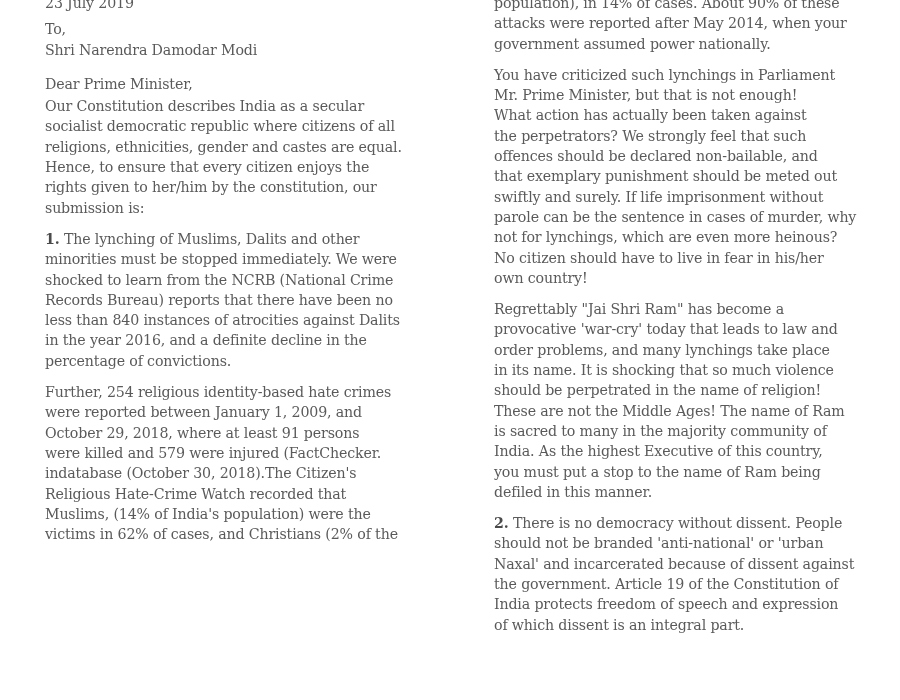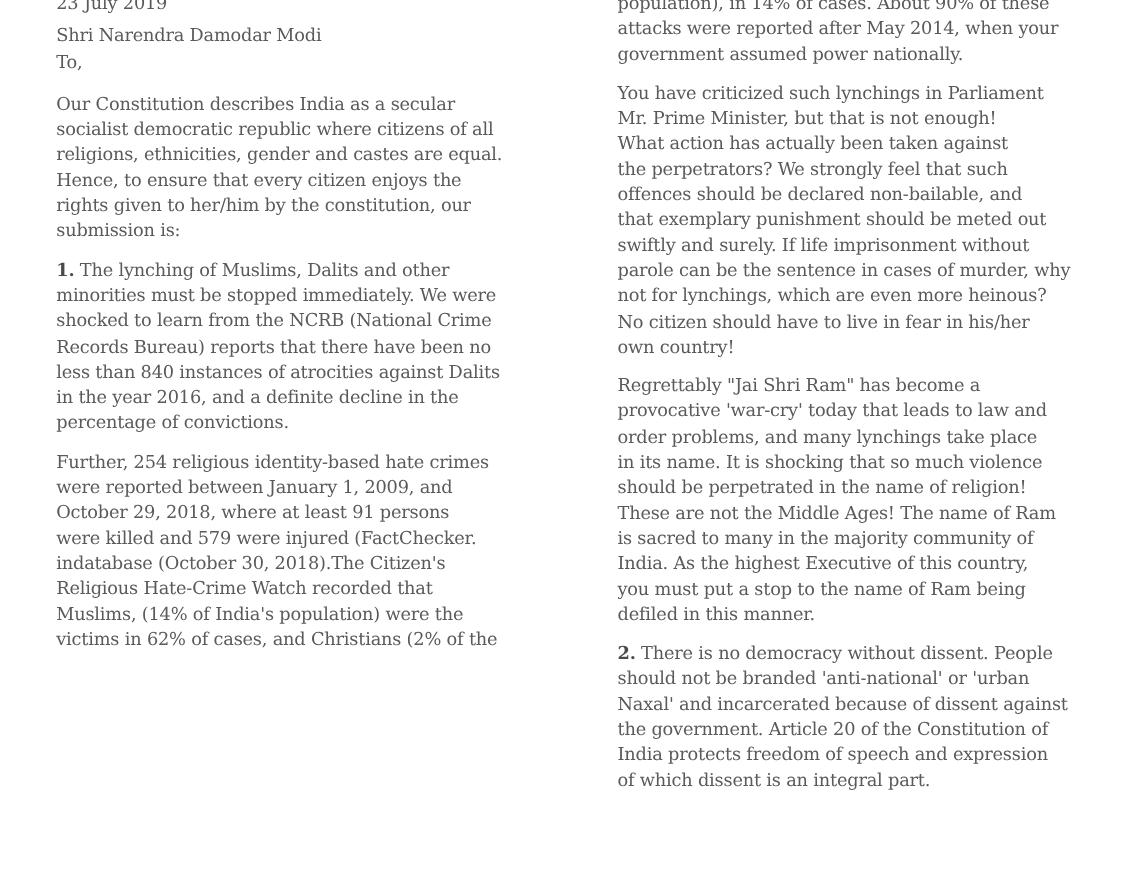--- a/index.html
+++ b/index.html
@@ -19,23 +19,24 @@
   .salutation { margin-bottom: 2px; }
   .num { font-weight: bold; color: #4a4a4a; }
 </style>
 </head>
 <body>
 
 <div class="page">
   <div class="col col-left">
     <p class="date">23 July 2019</p>
     <div class="addr">
+      <div>To,</div>
       <div>Shri Narendra Damodar Modi</div>
-      <div>To,</div>
     </div>
+    <p class="salutation">Dear Prime Minister,</p>
     <p>Our Constitution describes India as a secular
 socialist democratic republic where citizens of all
 religions, ethnicities, gender and castes are equal.
 Hence, to ensure that every citizen enjoys the
 rights given to her/him by the constitution, our
 submission is:</p>
     <p><span class="num">1.</span><span> The lynching of Muslims, Dalits and other
 minorities must be stopped immediately. We were
 shocked to learn from the NCRB (National Crime
 Records Bureau) reports that there have been no
@@ -73,17 +74,17 @@
 in its name. It is shocking that so much violence
 should be perpetrated in the name of religion!
 These are not the Middle Ages! The name of Ram
 is sacred to many in the majority community of
 India. As the highest Executive of this country,
 you must put a stop to the name of Ram being
 defiled in this manner.</p>
     <p><span class="num">2.</span><span> There is no democracy without dissent. People
 should not be branded 'anti-national' or 'urban
 Naxal' and incarcerated because of dissent against
-the government. Article 20 of the Constitution of
+the government. Article 19 of the Constitution of
 India protects freedom of speech and expression
 of which dissent is an integral part.</span></p>
   </div>
 </div>
 
 </body></html>

